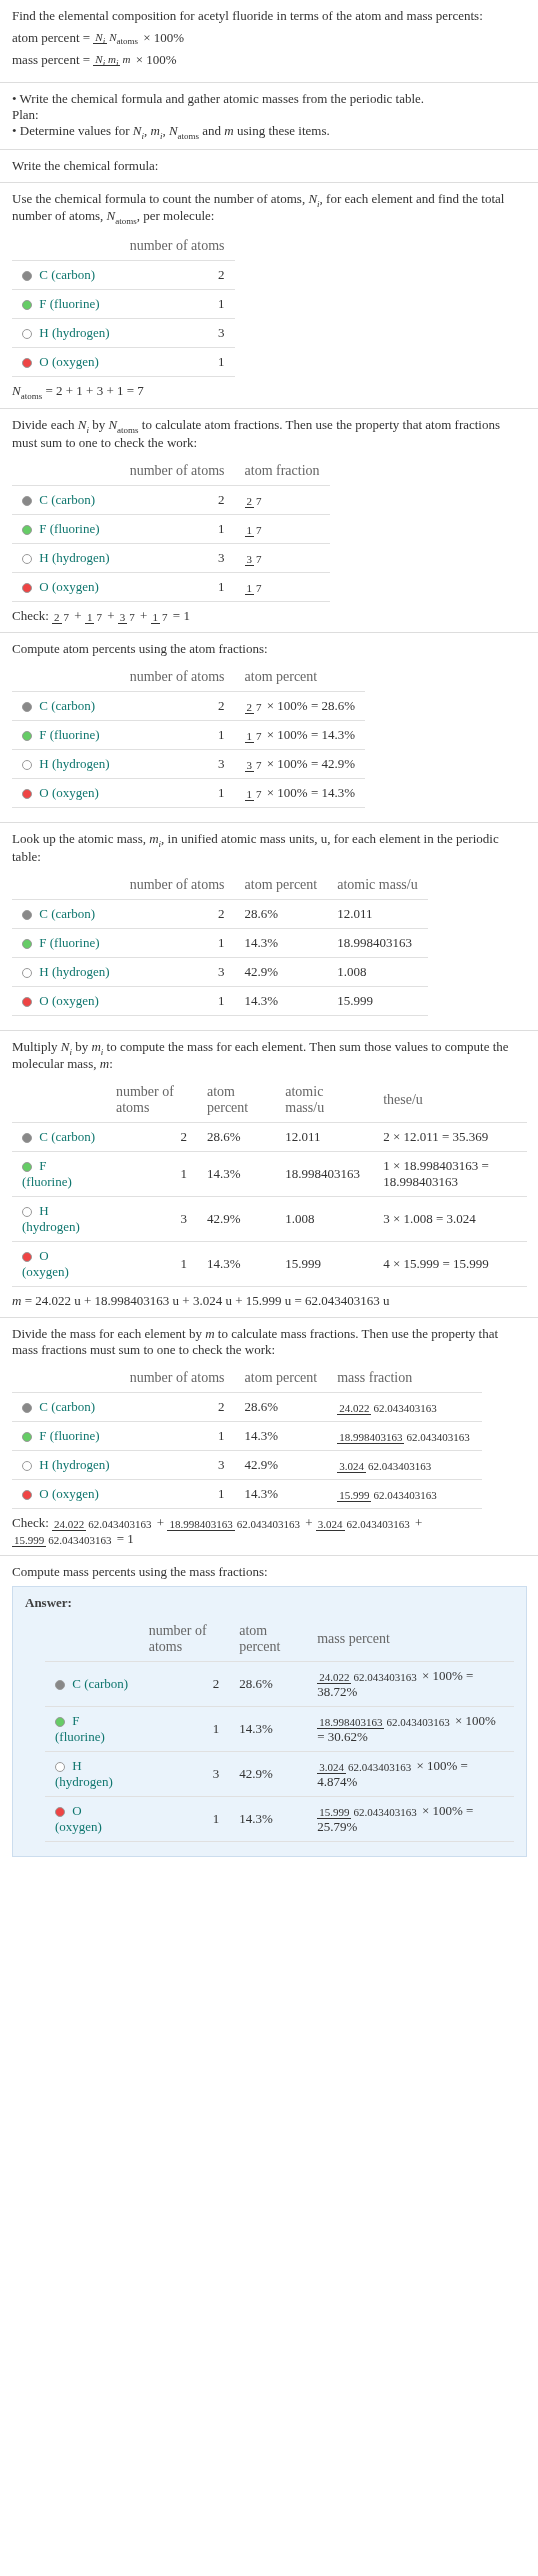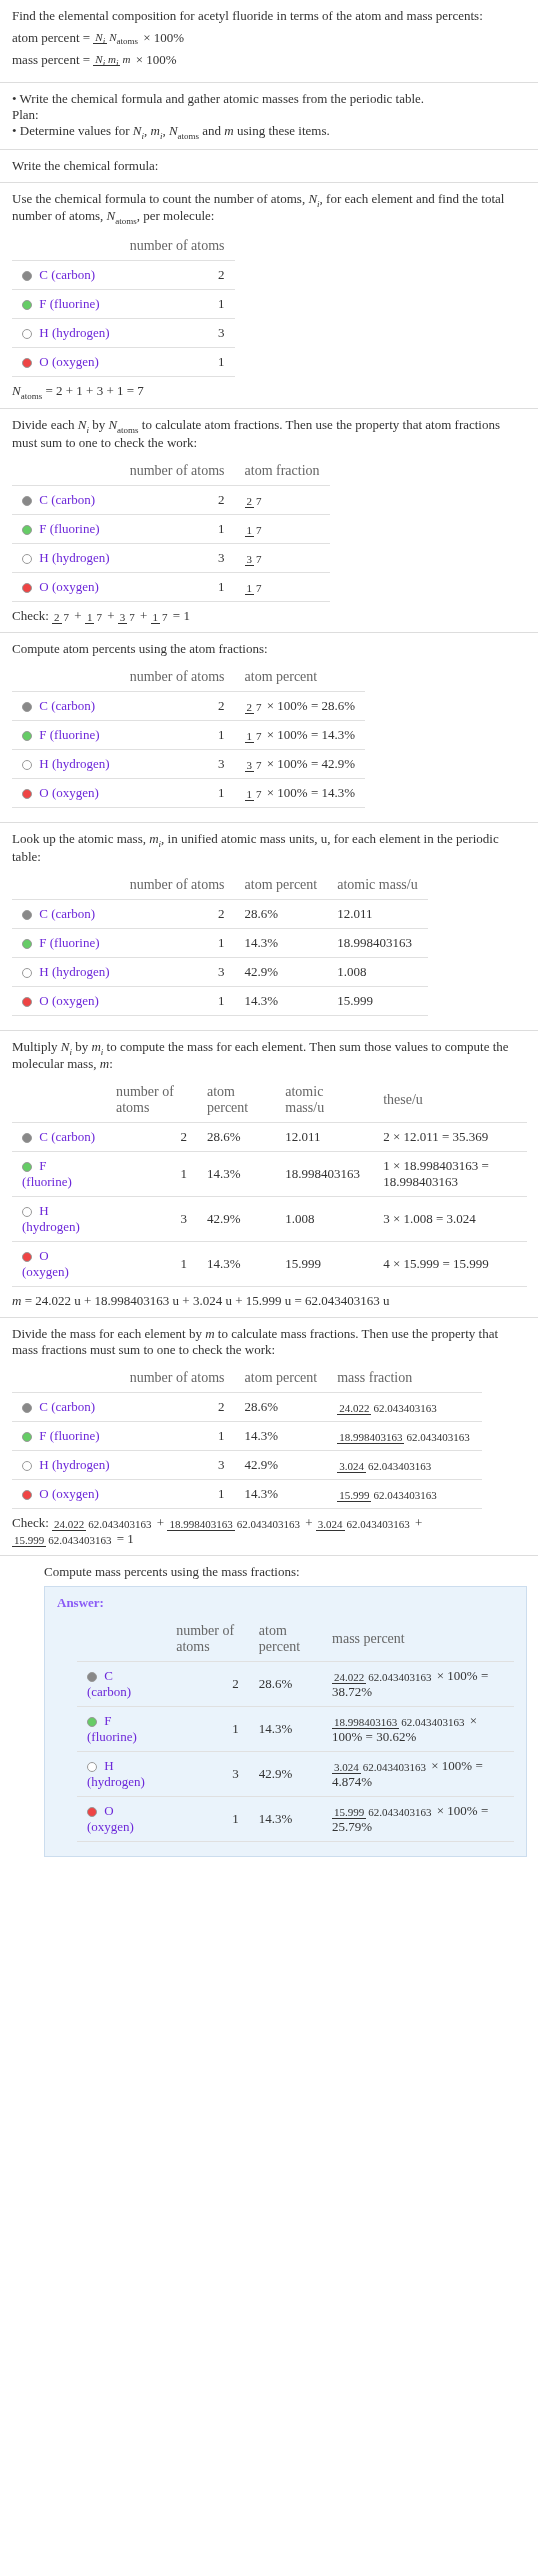--- a/index.html
+++ b/index.html
@@ -10,26 +10,26 @@
 table { border-collapse: collapse; margin: 6px 0; }
 th, td { padding: 6px 10px; text-align: left; font-weight: normal; border-bottom: 1px solid #e0e0e0; }
 th { color: #666; font-size: 14px; }
 td.num { text-align: right; }
 .legend-dot { display: inline-block; width: 10px; height: 10px; border-radius: 50%; margin-right: 4px; border: 1px solid #999; vertical-align: middle; }
 .dot-c { background: #888; }
 .dot-f { background: #6c6; }
 .dot-h { background: #fff; }
 .dot-o { background: #e44; }
 .answer-box { background: #eaf3fb; border: 1px solid #cde; padding: 8px 12px; }
-.answer-label { color: #8b5cf6; font-weight: bold; margin-bottom: 6px; font-family: Liberation Serif, serif; }
+.answer-label { color: #404040; font-weight: bold; margin-bottom: 6px; font-family: Liberation Serif, serif; }
 .frac { display: inline-block; text-align: center; vertical-align: middle; font-size: 11px; line-height: 1.1; }
 .frac .n { border-bottom: 1px solid #333; padding: 0 2px; }
 .frac .d { padding: 0 2px; }
 .sub { font-size: 9px; vertical-align: sub; }
-.gray { color: #6d28d9; }
+.gray { color: #0f766e; }
 </style>
 </head>
 <body>
 
 <div class="block">
   <div class="header-text">Find the elemental composition for acetyl fluoride in terms of the atom and mass percents:</div>
   <div class="formula">atom percent = <span class="frac"><span class="n"><i>N<span class="sub">i</span></i></span><span class="d"><i>N</i><span class="sub">atoms</span></span></span> × 100%</div>
   <div class="formula">mass percent = <span class="frac"><span class="n"><i>N<span class="sub">i</span> m<span class="sub">i</span></i></span><span class="d"><i>m</i></span></span> × 100%</div>
 </div>
 
@@ -265,21 +265,21 @@
           <td><span class="legend-dot dot-o"></span> <span class="gray">O (oxygen)</span></td>
           <td class="num">1</td>
           <td>14.3%</td>
           <td><span class="frac"><span class="n">15.999</span><span class="d">62.043403163</span></span></td>
         </tr>
       </tbody>
   </table>
   <div>Check: <span class="frac"><span class="n">24.022</span><span class="d">62.043403163</span></span> + <span class="frac"><span class="n">18.998403163</span><span class="d">62.043403163</span></span> + <span class="frac"><span class="n">3.024</span><span class="d">62.043403163</span></span> + <span class="frac"><span class="n">15.999</span><span class="d">62.043403163</span></span> = 1</div>
 </div>
 
-<div class="block" style="border-bottom:none;margin-left:32px;">
+<div class="block" style="border-bottom:none;">
   <div class="header-text">Compute mass percents using the mass fractions:</div>
   <div class="answer-box">
     <div class="answer-label">Answer:</div>
     <table style="margin-left:20px;">
       <tbody>
           <tr>
             <th></th>
             <th>number of atoms</th>
             <th>atom percent</th>
             <th>mass percent</th>

